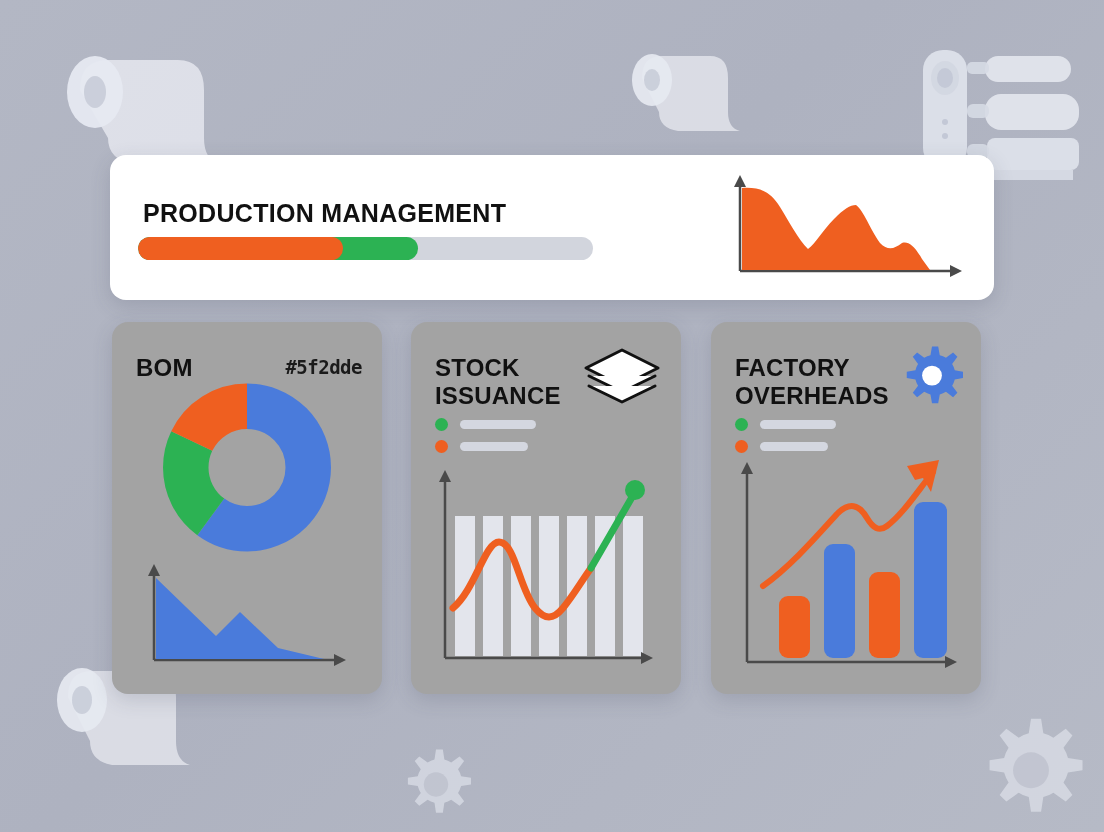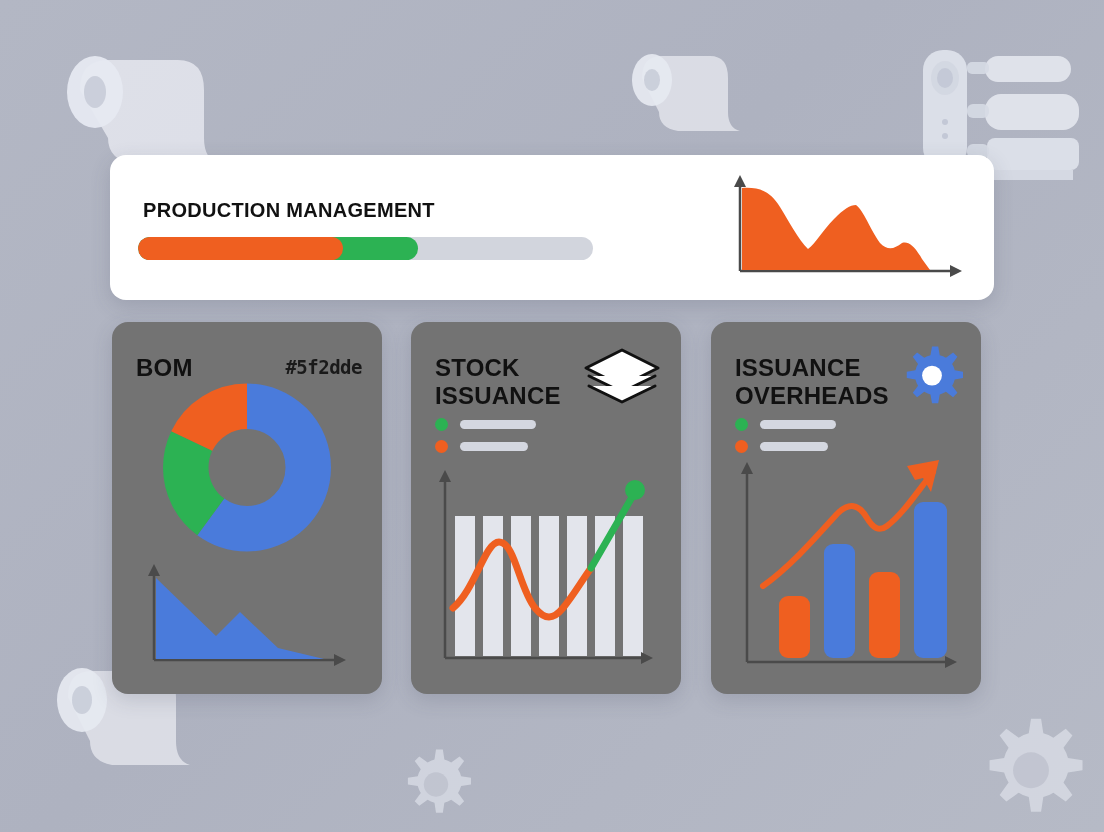--- a/index.html
+++ b/index.html
@@ -36,21 +36,21 @@
     background: #ffffff;
     border-radius: 16px;
     box-shadow: 0 6px 20px rgba(60,66,90,.18);
     z-index: 3;
     overflow: hidden;
   }
   .header-title {
     position: absolute;
     left: 33px;
     top: 44px;
-    font-size: 20px;
+    font-size: 25px;
     font-weight: bold;
     letter-spacing: .3px;
     color: #111111;
     white-space: nowrap;
   }
   .progress-track {
     position: absolute;
     left: 28px;
     top: 82px;
     width: 455px;
@@ -64,21 +64,21 @@
   .seg-secondary { left: 0; width: 61.5%; background: #2cb253; z-index: 1; }
 
   .header-chart { position: absolute; right: 16px; top: 8px; width: 260px; height: 128px; }
 
   
   .card {
     position: absolute;
     top: 322px;
     width: 270px;
     height: 372px;
-    background: #737373;
+    background: #a3a3a3;
     border-radius: 16px;
     box-shadow: 0 6px 20px rgba(60,66,90,.18);
     z-index: 3;
     overflow: hidden;
   }
   #card-bom { left: 112px; }
   #card-stock { left: 411px; padding-left: 20px; }
   #card-factory { left: 711px; }
 
   .card-title {
@@ -269,21 +269,21 @@
     <path d="M30 148 C 52 130, 62 82, 76 82 C 92 82, 96 128, 112 148
              C 122 160, 130 160, 140 148 C 150 136, 158 122, 168 108" stroke="#ef5f20" stroke-width="7" fill="none" stroke-linecap="round"></path>
 
     <path d="M168 108 L212 32" stroke="#2cb253" stroke-width="7" fill="none" stroke-linecap="round"></path>
     <circle cx="212" cy="30" r="10" fill="#2cb253"></circle>
   </svg>
 </div>
 
 <div class="card" id="card-factory">
 
-  <div class="card-title">ISSUANCE OVERHEADS</div>
+  <div class="card-title">FACTORY OVERHEADS</div>
 
   <svg class="card-icon" style="right:18px; top:22px;" width="62" height="62" viewBox="0 0 100 100">
     <path d="M50 4 l10 0 2.5 14 a34 34 0 0 1 10 4.2 l11.5-8.5 7 7 -8.5 11.5 a34 34 0 0 1 4.2 10
              l14 2.5 0 10 -14 2.5 a34 34 0 0 1-4.2 10 l8.5 11.5 -7 7 -11.5-8.5 a34 34 0 0 1-10 4.2
              l-2.5 14 -10 0 -2.5-14 a34 34 0 0 1-10-4.2 l-11.5 8.5 -7-7 8.5-11.5
              a34 34 0 0 1-4.2-10 l-14-2.5 0-10 14-2.5 a34 34 0 0 1 4.2-10 l-8.5-11.5 7-7
              11.5 8.5 a34 34 0 0 1 10-4.2 z" fill="#4a7bdb"></path>
     <circle cx="50" cy="51" r="16" fill="#ffffff"></circle>
   </svg>
 

